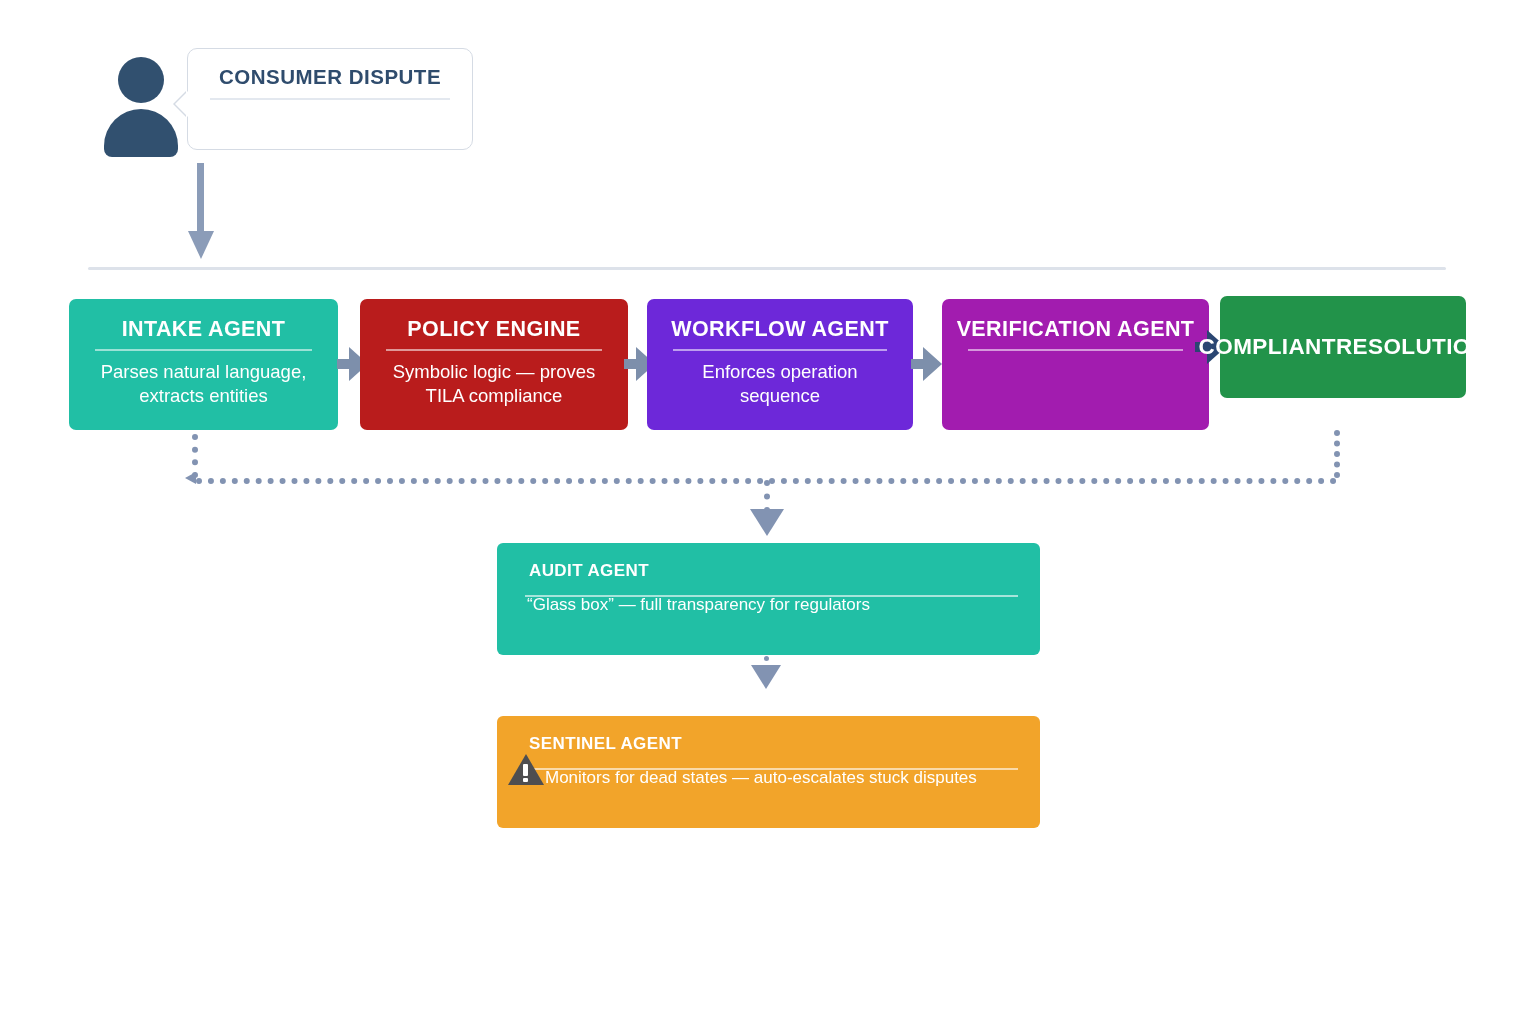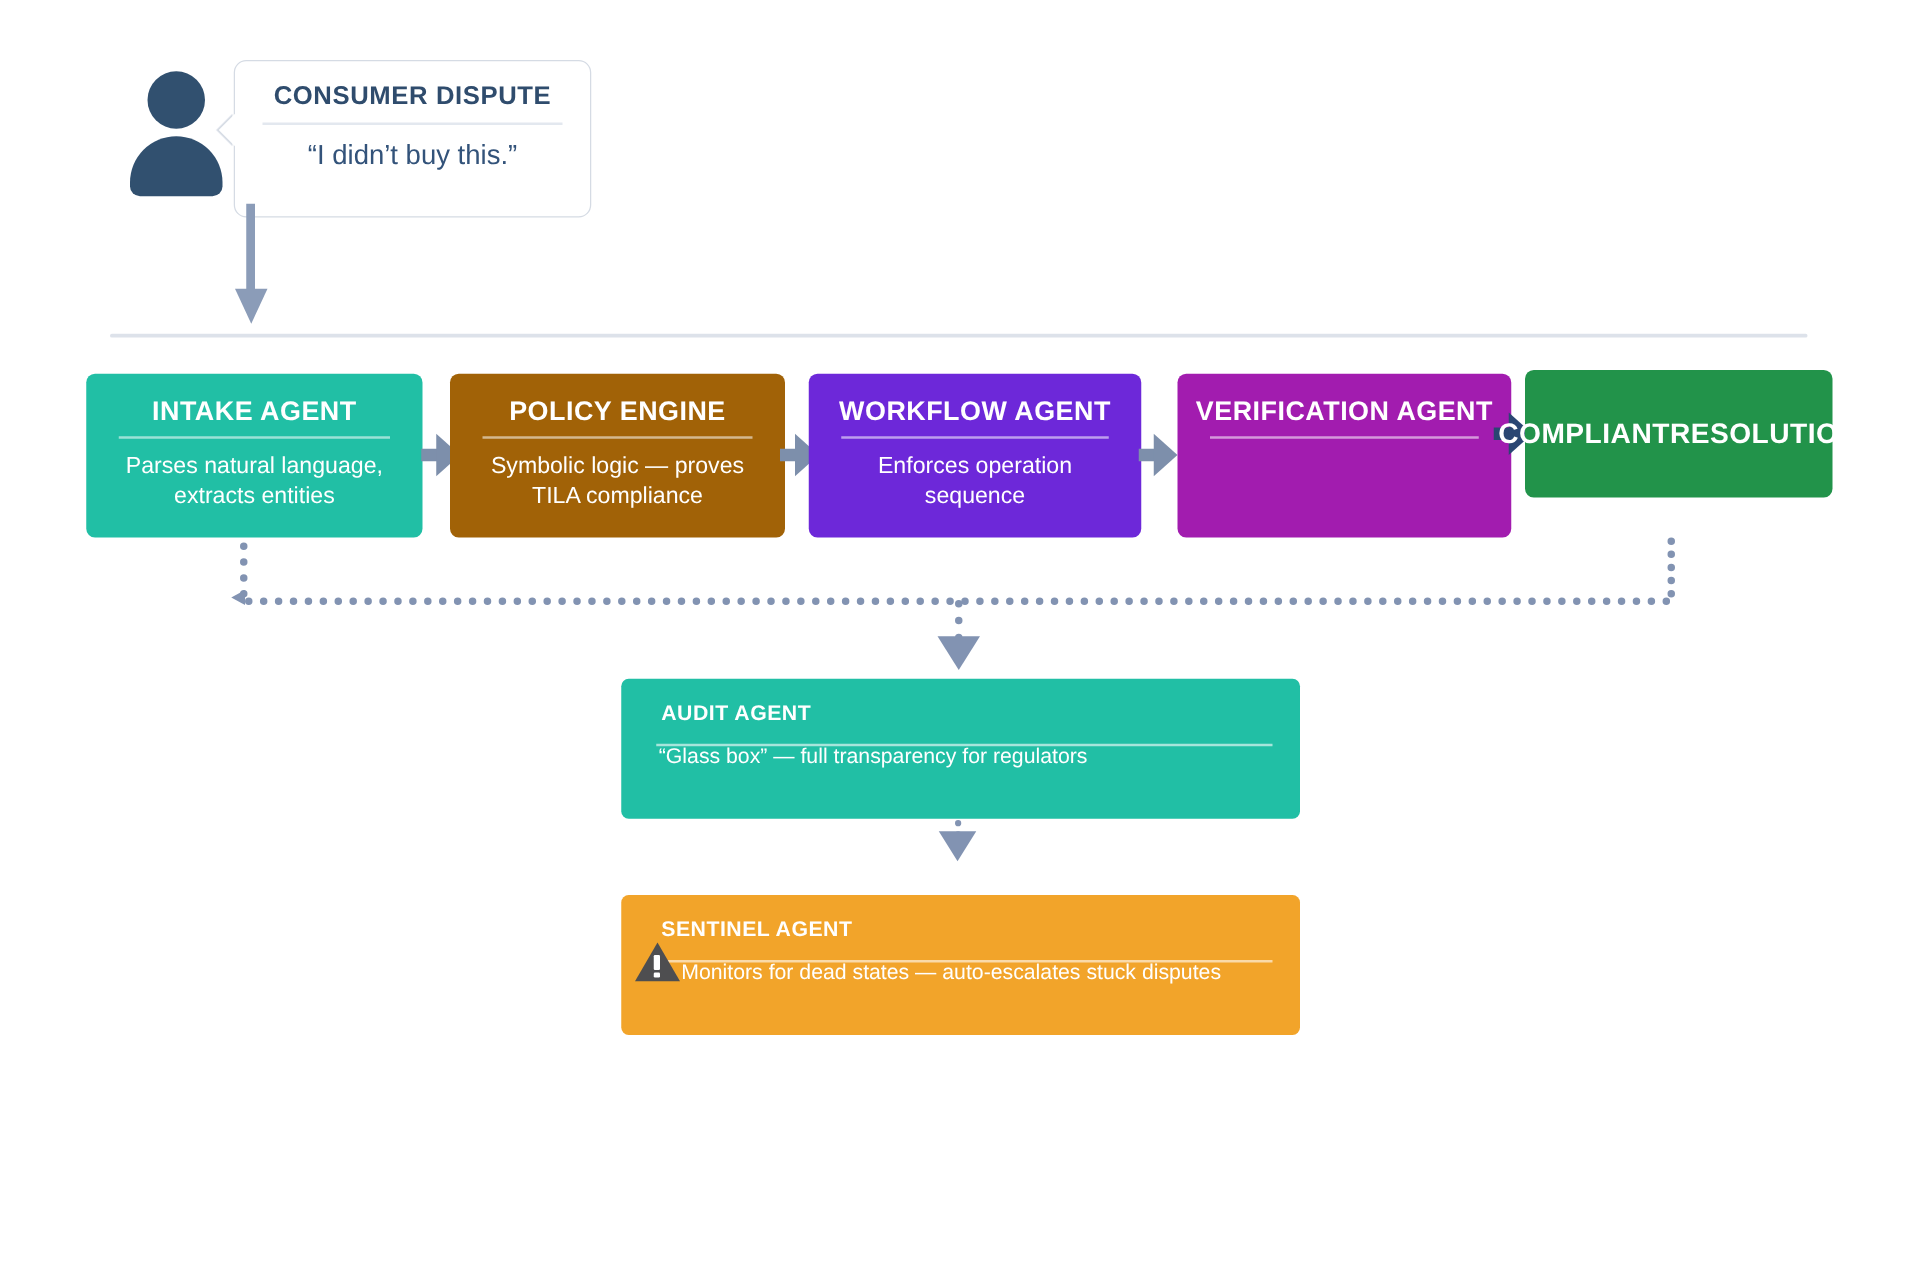--- a/index.html
+++ b/index.html
@@ -42,21 +42,21 @@
     background: #31506f;
     border-radius: 37px 37px 8px 8px;
   }
 
   
   #speech-bubble {
     position: absolute;
     left: 187px;
     top: 48px;
     width: 286px;
-    height: 126px;
+    height: 102px;
     background: #ffffff;
     border: 1.6px solid #d5dbe4;
     border-radius: 10px;
     box-sizing: border-box;
   }
   #speech-bubble .tail {
     position: absolute;
     left: -13px;
     top: 42px;
     width: 0;
@@ -156,21 +156,21 @@
   }
   .pipe-box .box-desc {
     position: absolute;
     left: 0;
     right: 0;
     text-align: center;
     line-height: 1.32;
   }
 
   #box-intake   { left: 69px;   top: 299px; width: 269px; height: 131px; background: #21bfa5; }
-  #box-policy   { left: 360px;  top: 299px; width: 268px; height: 131px; background: #a16207; }
+  #box-policy   { left: 360px;  top: 299px; width: 268px; height: 131px; background: #b91c1c; }
   #box-workflow { left: 647px;  top: 299px; width: 266px; height: 131px; background: #6d28d9; }
   #box-verify   { left: 942px;  top: 299px; width: 267px; height: 131px; background: #a21caf; }
   #box-resolve  { left: 1220px; top: 296px; width: 246px; height: 102px; background: #22934a; }
 
   #box-intake .box-title,
   #box-policy .box-title,
   #box-workflow .box-title,
   #box-verify .box-title { top: 18px; font-size: 21.5px; }
 
   #box-intake .box-rule,
@@ -347,21 +347,20 @@
 
 <div id="person-icon">
   <div class="head"></div>
   <div class="body"></div>
 </div>
 
 <div id="speech-bubble">
   <div class="tail"></div>
   <div class="bubble-title">CONSUMER DISPUTE</div>
   <div class="bubble-rule"></div>
-  <div class="bubble-quote">“I didn’t buy this.”</div>
 </div>
 
 <div id="intake-feed-arrow">
   <div class="shaft"></div>
   <div class="head"></div>
 </div>
 
 <div id="section-divider"></div>
 
 <div class="pipe-box" id="box-intake">

